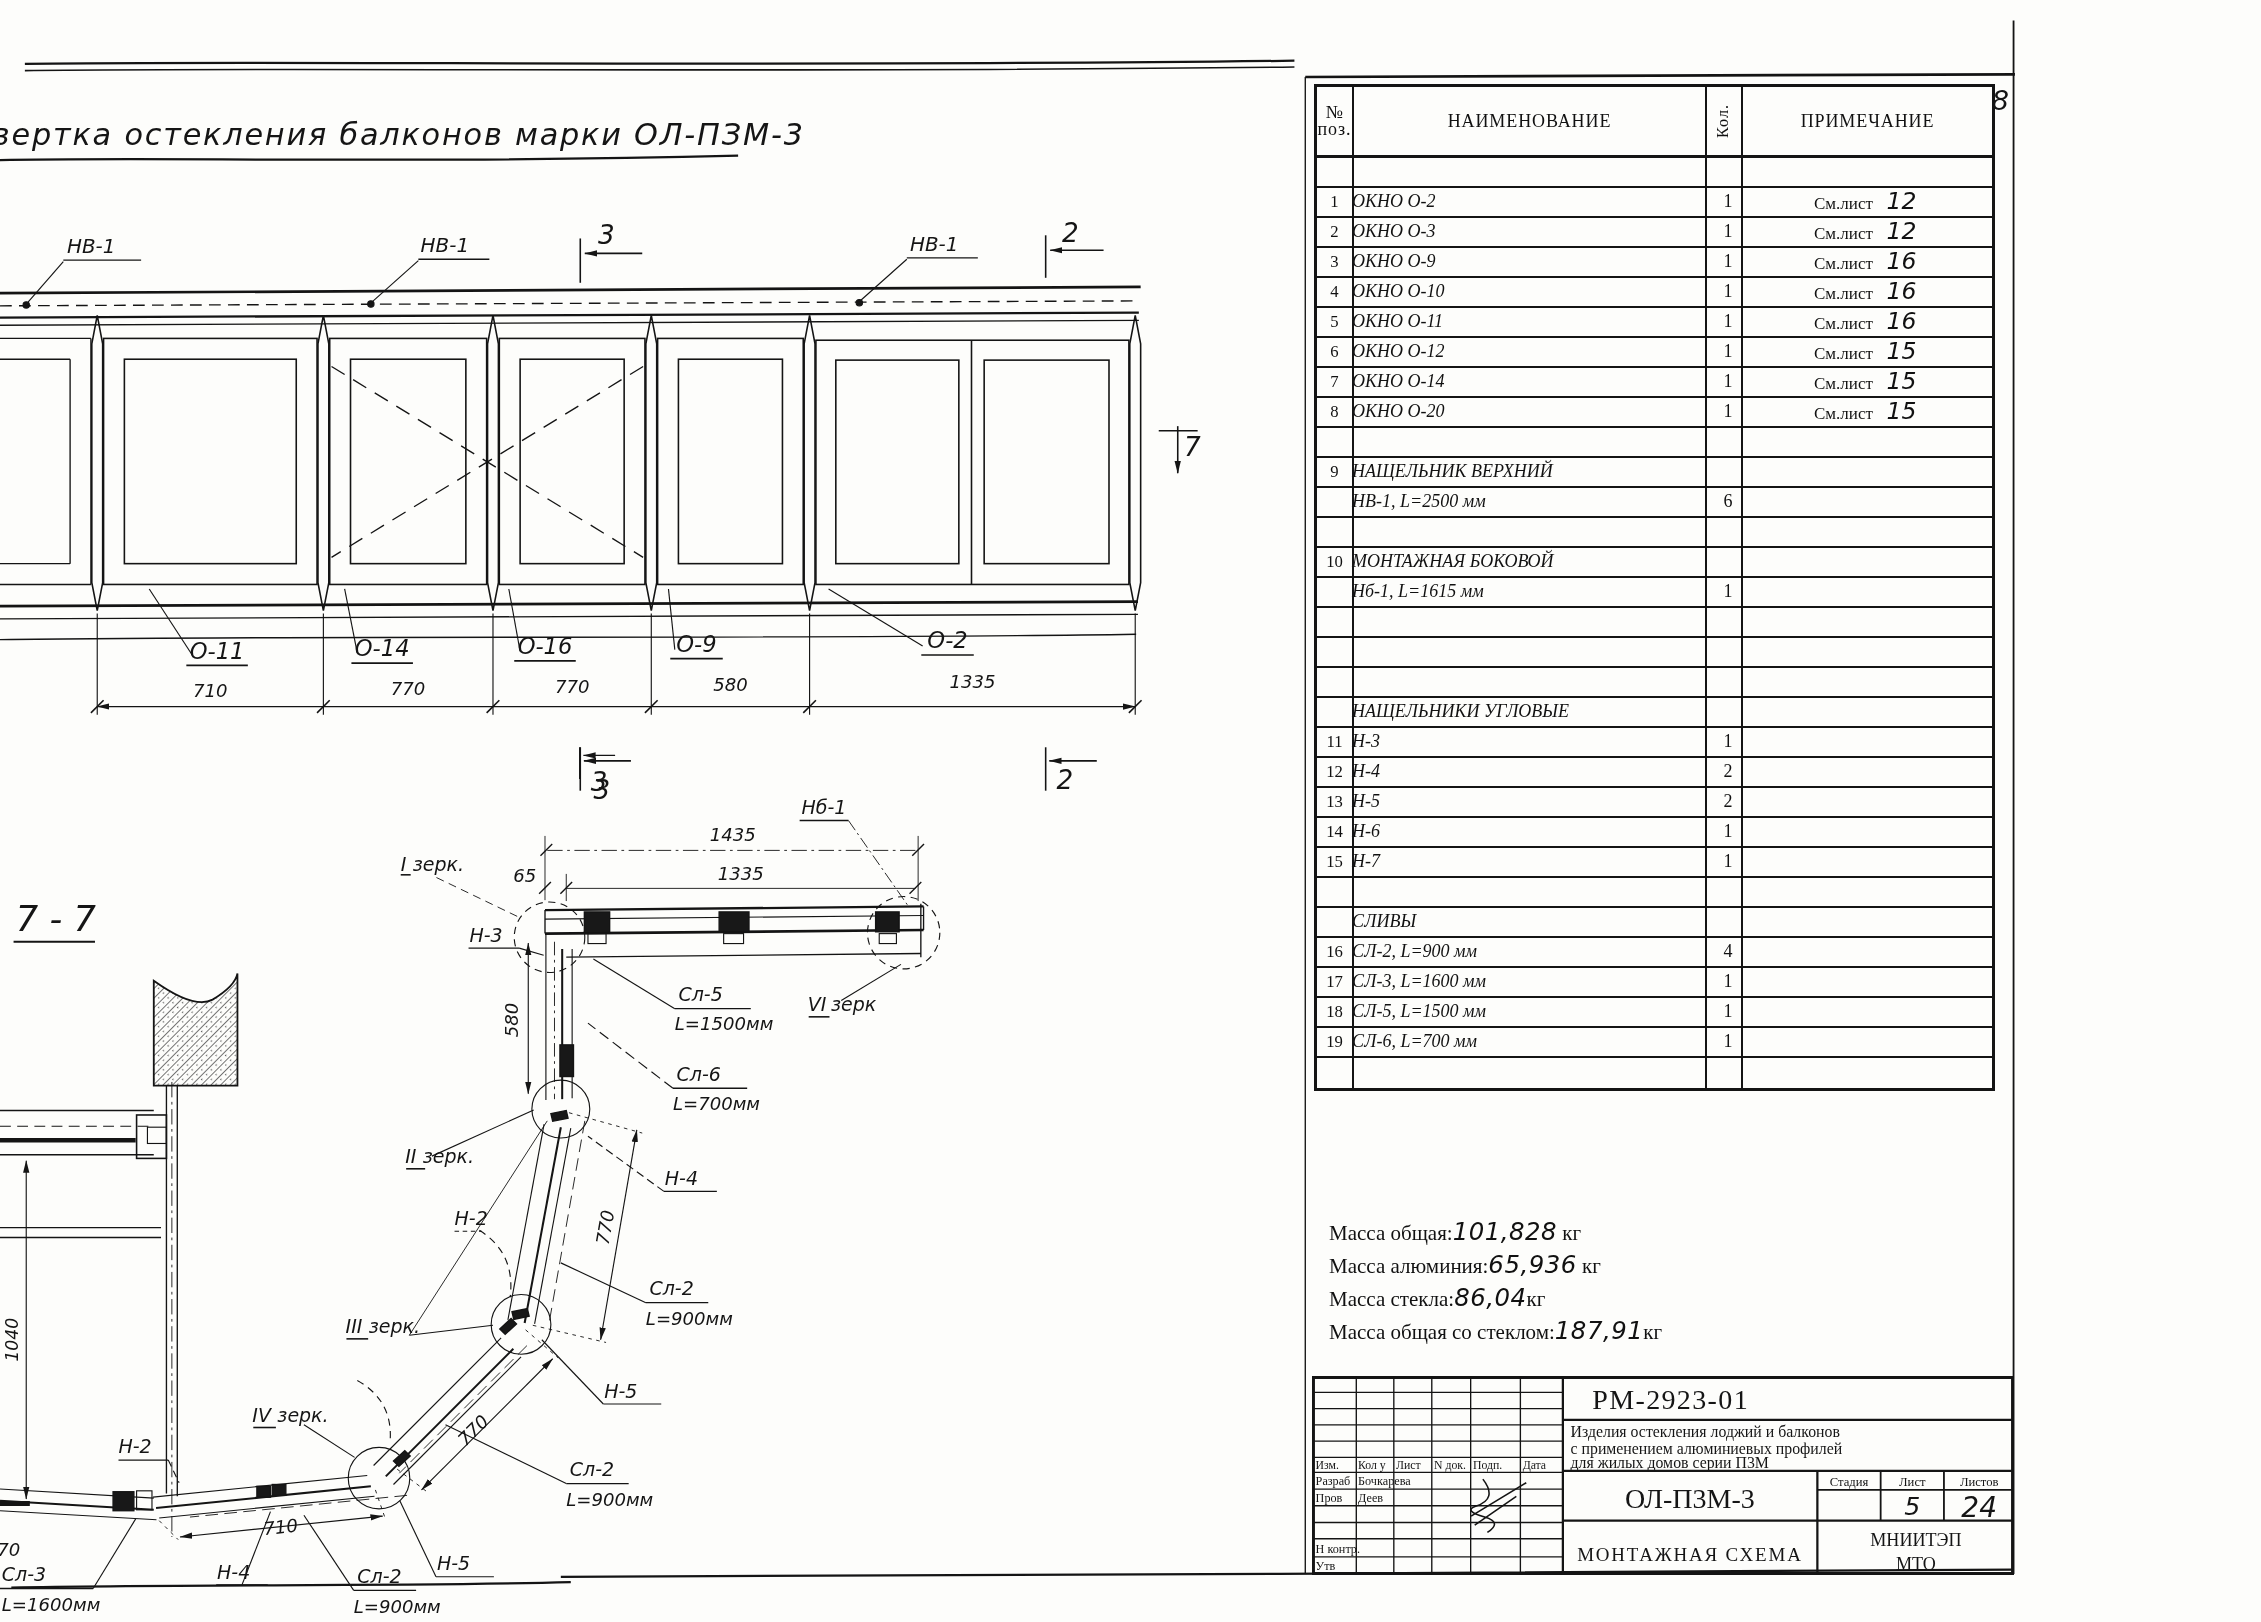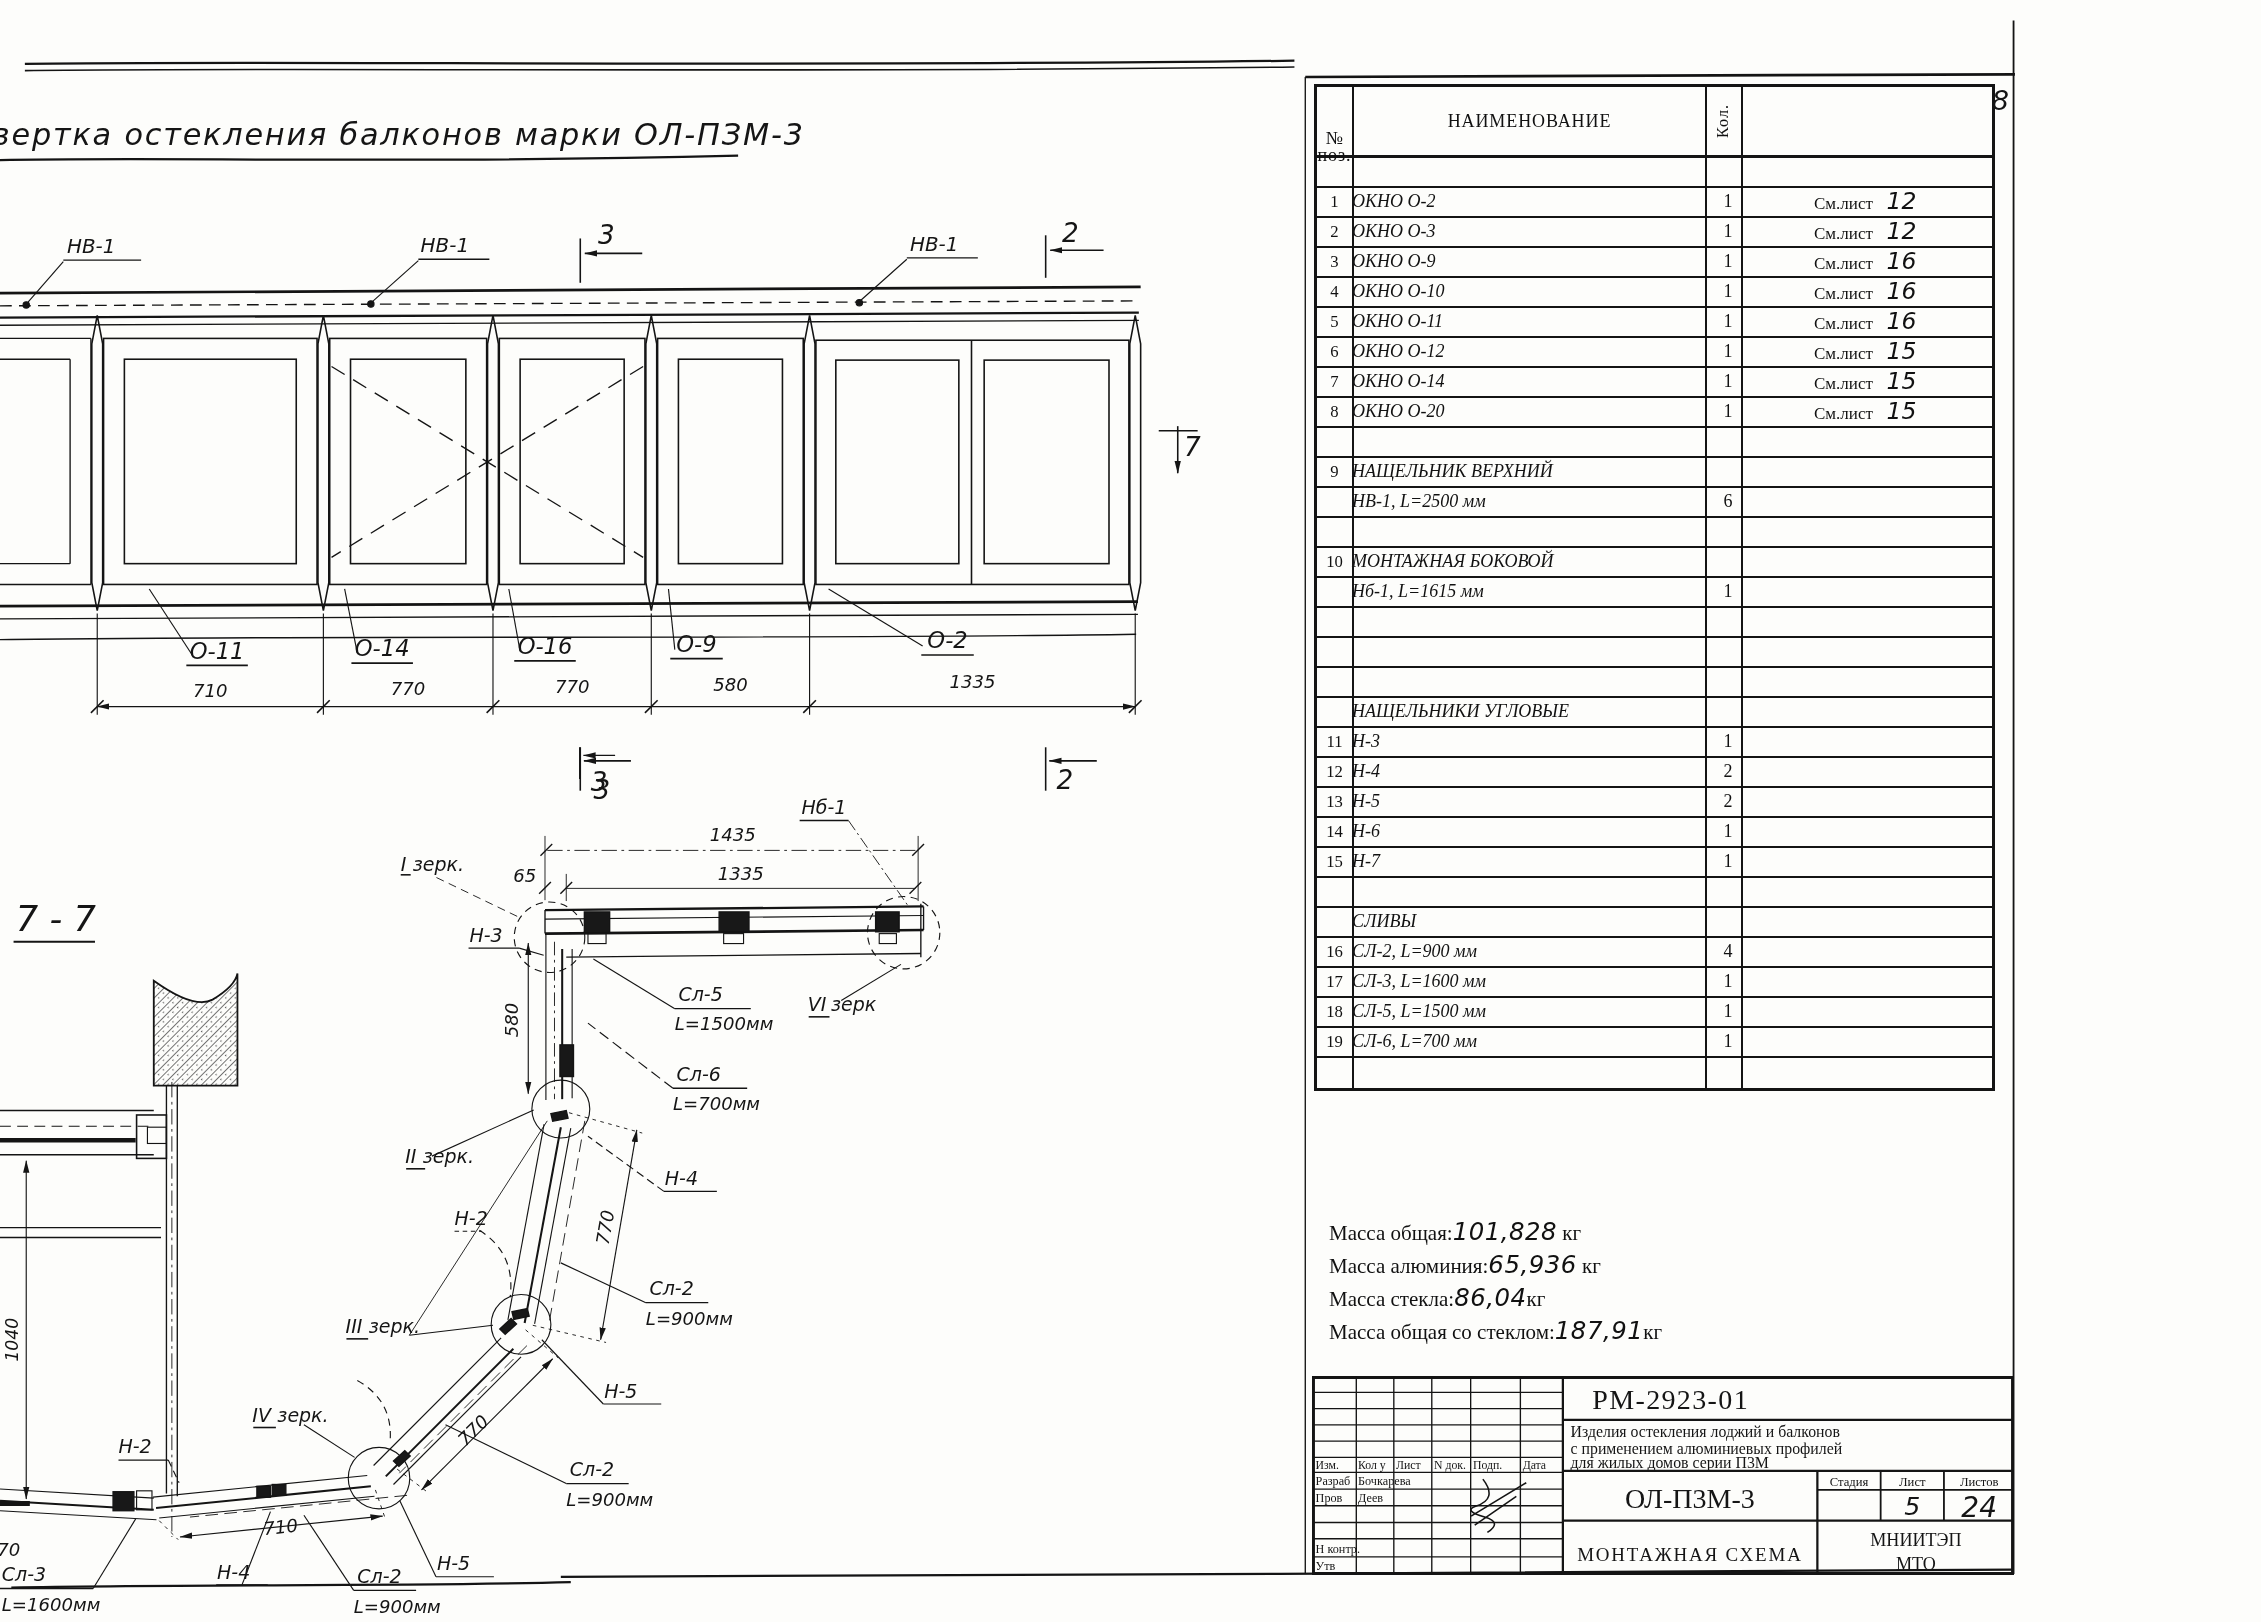--- a/index.html
+++ b/index.html
@@ -6,21 +6,21 @@
   .sheet{position:relative;width:2270px;height:1623px;background:#fdfdfb;overflow:hidden;
          font-family:"Liberation Serif",serif;color:#111;}
   svg text{fill:#151515;}
   .hand{font-family:"DejaVu Sans",sans-serif;font-style:italic;}
   
   .parts{position:absolute;left:1314px;top:84px;width:681px;border:3.2px solid #141414;
          box-sizing:border-box;background:transparent;}
   .phead{position:relative;height:71px;border-bottom:3.2px solid #141414;box-sizing:border-box;}
   .phead .h{position:absolute;top:0;height:100%;display:flex;align-items:center;justify-content:center;
             font-size:18px;letter-spacing:0.9px;text-align:center;}
-  .h-num{left:0;width:35px;font-size:15px;line-height:17px;margin-top:26px;}
+  .h-num{left:0;width:35px;font-size:15px;line-height:17px;}
   .h-name{left:37px;width:351px;}
   .h-qty{left:389px;width:34px;}
   .h-qty span{transform:rotate(-90deg);white-space:nowrap;font-size:16.3px;}
   .h-note{left:426px;right:0;}
   .vline{position:absolute;top:0;bottom:0;width:1.8px;background:#141414;}
   .v1{left:35px}.v2{left:388px}.v3{left:424px}
   .prow{display:flex;height:30px;box-sizing:border-box;border-bottom:2.3px solid #141414;
         font-size:18px;line-height:27px;white-space:nowrap;}
   .prow:last-child{border-bottom:none;}
   .c{box-sizing:border-box;overflow:visible;}
@@ -386,20 +386,21 @@
     </g>
   </svg>
 
   <div class="parts">
     <div class="phead">
       <div class="h h-num">№ поз.</div>
       <div class="h h-name">НАИМЕНОВАНИЕ</div>
       <div class="h h-qty">
           <span>Кол.</span>
         </div>
+      <div class="h h-note">ПРИМЕЧАНИЕ</div>
     </div>
     <div class="pbody" style="position:relative;">
 
     <div class="prow">
           <div class="c cnum"></div>
           <div class="c cname"></div>
           <div class="c cqty"></div>
           <div class="c cnote"><span class="see"></span><span class="sheetno hand"></span></div>
         </div>
         <div class="prow">

